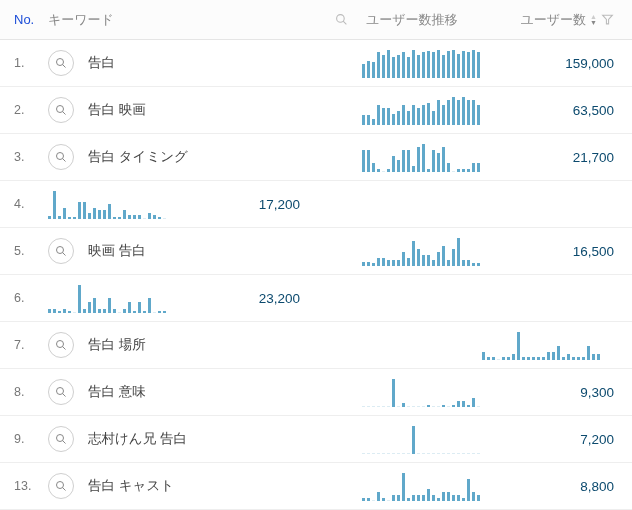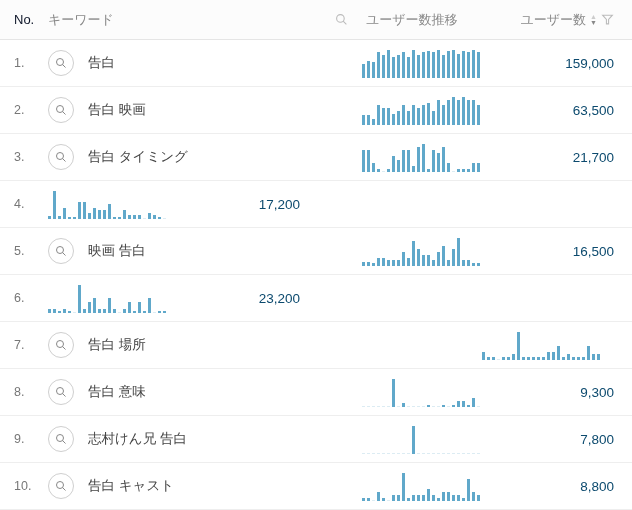--- a/index.html
+++ b/index.html
@@ -10,21 +10,21 @@
     font-size: 13px;
     width: 632px;
   }
   .header {
     display: flex;
     align-items: center;
     height: 40px;
     border-bottom: 1px solid #e5e5e5;
     background: #fcfcfc;
   }
-  .col-no { width: 48px; padding-left: 14px; text-align: left; color:#0f172a;}
+  .col-no { width: 48px; padding-left: 14px; text-align: left; color:#1d4ed8;}
   .col-kw { flex: 1; display:flex; align-items:center; color:#888;}
   .col-kw-label { flex:1; }
   .col-trend { width: 150px; text-align:left; padding-left:4px; color:#888;}
   .col-users { width: 120px; text-align:right; padding-right:18px; display:flex; justify-content:flex-end; align-items:center; gap:4px; color:#888;}
 
   .row {
     display: flex;
     align-items: center;
     height: 47px;
     border-bottom: 1px solid #eeeeee;
@@ -445,25 +445,25 @@
           <div style="height: 1px; opacity: 0.2;"></div>
           <div style="height: 1px; opacity: 0.2;"></div>
           <div style="height: 1px; opacity: 0.2;"></div>
           <div style="height: 1px; opacity: 0.2;"></div>
           <div style="height: 1px; opacity: 0.2;"></div>
           <div style="height: 1px; opacity: 0.2;"></div>
           <div style="height: 1px; opacity: 0.2;"></div>
         </div>
       </div>
       <div class="col-users">
-        <span class="users-val">7,800</span>
-      </div>
-    </div>
-    <div class="row">
-      <div class="col-no">10.</div>
+        <span class="users-val">7,200</span>
+      </div>
+    </div>
+    <div class="row">
+      <div class="col-no">13.</div>
       <div class="kw-wrap">
         <div class="kw-icon">
           <svg viewBox="0 0 24 24" fill="none" stroke="currentColor" stroke-width="2">
             <circle cx="10" cy="10" r="7"></circle>
             <line x1="21" y1="21" x2="15" y2="15"></line>
           </svg>
         </div>
         <div class="kw-text">告白 キャスト</div>
       </div>
       <div style="width: 150px;">

